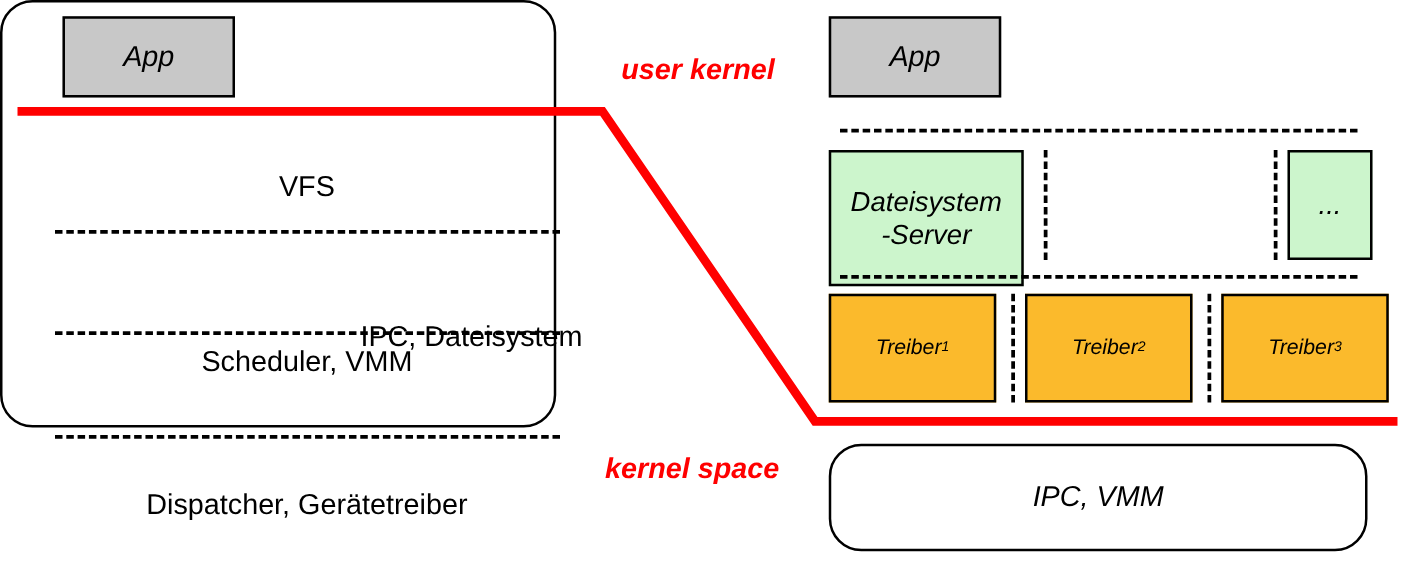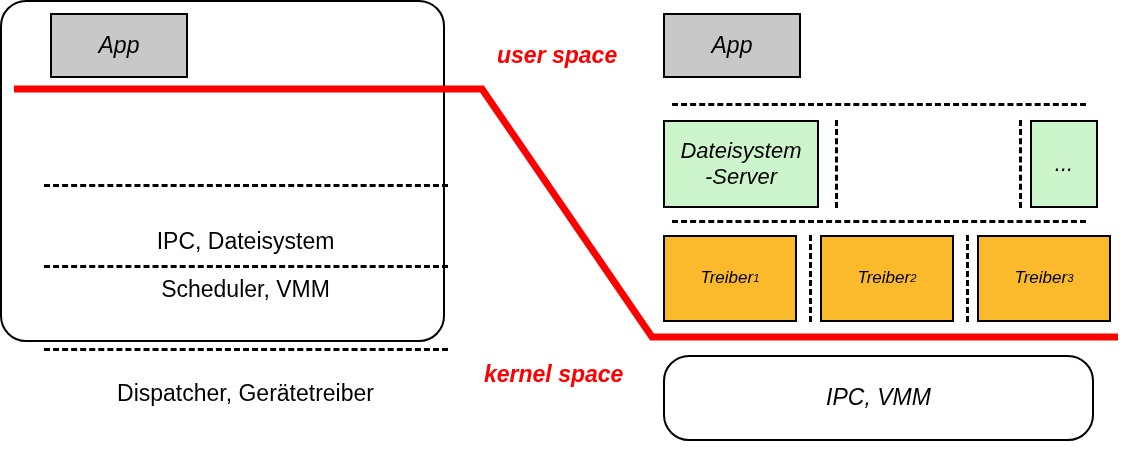--- a/index.html
+++ b/index.html
@@ -107,38 +107,39 @@
 </style>
 </head>
 <body>
 
 <div id="canvas">
 
   <div class="box app-box" style="left:50px; top:13px; width:138px; height:65px;">App</div>
 
   <div class="rounded-box" style="left:25px; top:103px; width:441px; height:338px;"></div>
 
+  <div class="mono-layer" style="top:136px;">VFS</div>
 
   <div class="hdash" style="left:44px; top:184px; width:404px;"></div>
 
-  <div class="mono-layer" style="top:228px;">IPC, Dateisystem</div>
+  <div class="mono-layer" style="top:256px;text-align:right;">IPC, Dateisystem</div>
 
   <div class="hdash" style="left:44px; top:265px; width:404px;"></div>
 
   <div class="mono-layer" style="top:276px;">Scheduler, VMM</div>
 
   <div class="hdash" style="left:44px; top:348px; width:404px;"></div>
 
-  <div class="mono-layer" style="top:380px;">Dispatcher, Gerätetreiber</div>
+  <div class="mono-layer" style="top:390px;">Dispatcher, Gerätetreiber</div>
 
   <div class="box app-box" style="left:663px; top:13px; width:138px; height:65px;">App</div>
 
   <div class="hdash" style="left:672px; top:103px; width:414px;"></div>
 
-  <div class="box server-box" style="left:663px; top:120px; width:156px; height:88px;">Dateisystem
+  <div class="box server-box" style="left:663px; top:120px; width:156px; height:109px;">Dateisystem
 -Server</div>
 
   <div class="vdash" style="left:835px; top:120px; height:88px;"></div>
 
 
   <div class="vdash" style="left:1019px; top:120px; height:88px;"></div>
 
   <div class="box server-box" style="left:1030px; top:120px; width:68px; height:88px;">...</div>
 
   <div class="hdash" style="left:672px; top:220px; width:414px;"></div>
@@ -152,17 +153,17 @@
   <div class="vdash" style="left:966px; top:235px; height:87px;"></div>
 
   <div class="box driver-box" style="left:977px; top:235px; width:134px; height:87px;"><span>Treiber</span><span class="sub">3</span></div>
 
   <div class="box rounded-box" style="left:663px; top:355px; width:431px; height:86px; font-size:23px;">IPC, VMM</div>
 
   <svg class="red-layer" viewBox="0 0 1129 455">
     <polyline points="14,89 482,89 652,337 1118,337" fill="none" stroke="#ff0000" stroke-width="7" stroke-linejoin="miter" stroke-linecap="butt"></polyline>
   </svg>
 
-  <div class="space-label" style="left:497px; top:42px;">user space</div>
+  <div class="space-label" style="left:497px; top:42px;">user kernel</div>
 
   <div class="space-label" style="left:484px; top:361px;">kernel space</div>
 
 </div>
 
 </body></html>

